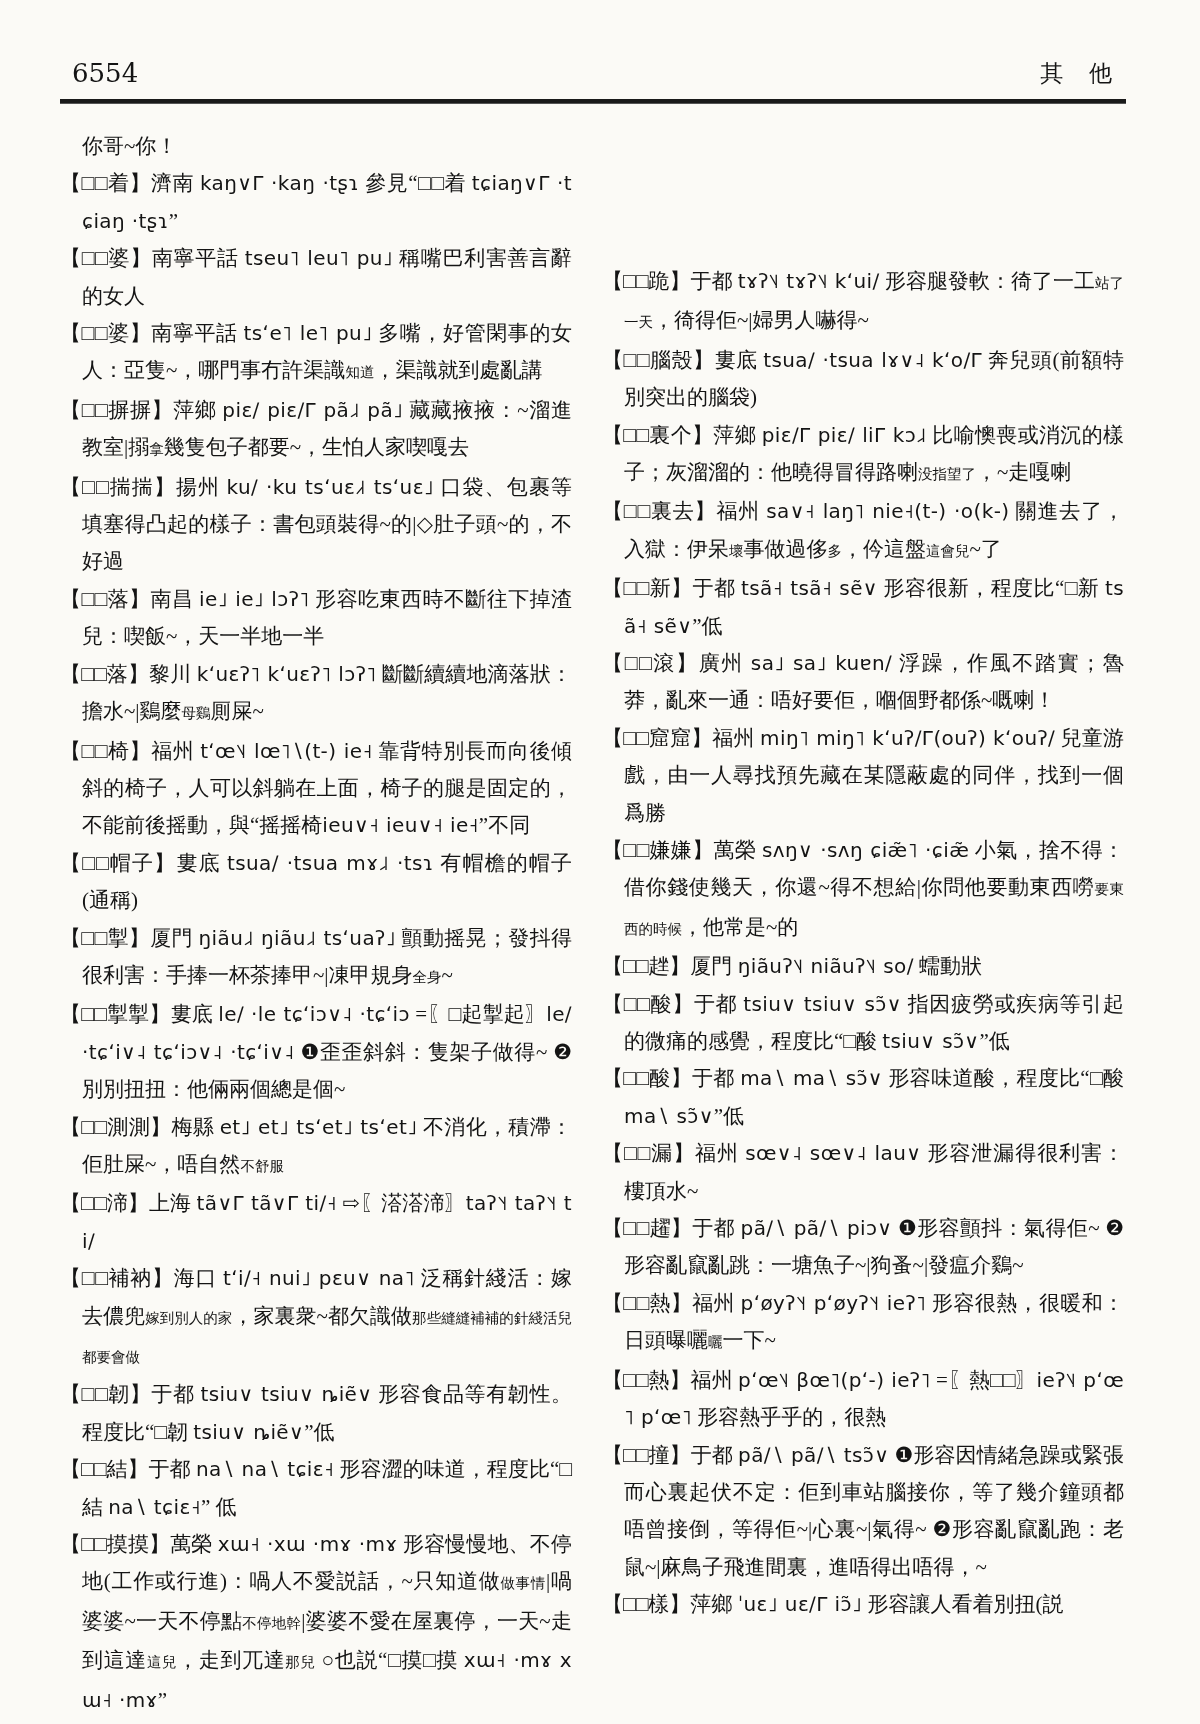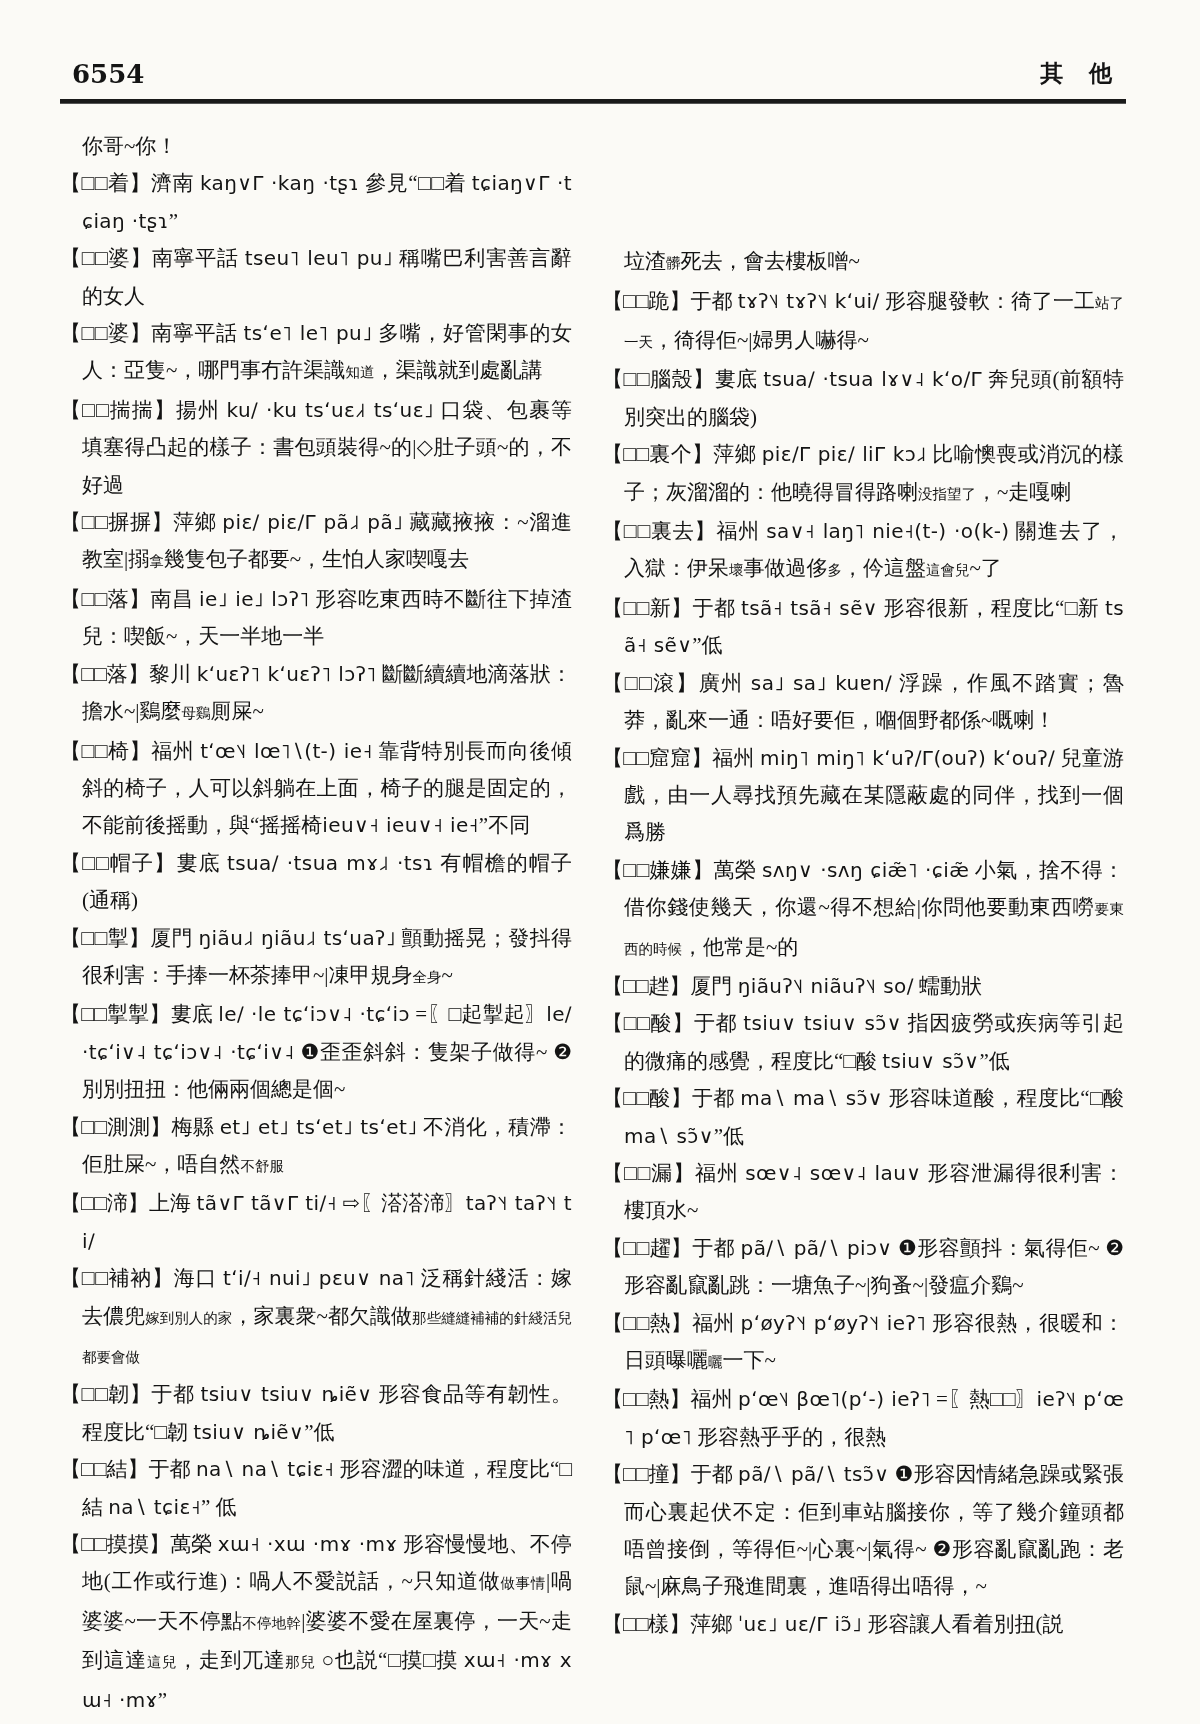--- a/index.html
+++ b/index.html
@@ -5,23 +5,22 @@
   html, body { margin: 0; padding: 0; }
   body {
     width: 1200px; height: 1724px;
     background: #fbfaf6;
     color: #141414;
     overflow: hidden;
     font-family: "Liberation Serif", "DejaVu Serif", serif;
   }
   .page { padding: 58px 74px 0 60px; }
   .header {
-    display: flex; justify-content: space-between; align-items: flex-end;
+    display: flex; justify-content: space-between; align-items: flex-start;
     padding: 0 4px 0 12px;
-    font-weight: bold;
   }
   .page-number { font-size: 26px; font-family: "DejaVu Serif", serif; }
   .section-title { font-size: 23px; letter-spacing: 10px; margin-left: 24px; }
   .rule { height: 4px; background: #1a1a1a; margin-top: 10px; border-bottom: 1px solid #555; }
   .cols { display: flex; margin-top: 24px; align-items: center; }
   .col { width: 512px; }
   .col-right { width: 522px; }
   .divider { width: 2px; background: #2b2b2b; margin: 2px 16px 60px 12px; }
   p.entry {
     margin: 0;
@@ -48,39 +47,38 @@
     <span class="page-number">6554</span>
     <span class="section-title">其 他</span>
   </div>
   <div class="rule"></div>
   <div class="cols">
     <div class="col col-left" id="col-left">
         <p class="entry cont"><span class="run-c">你哥~你！</span></p>
         <p class="entry"><span class="run-c">【□□着】濟南 </span><span class="run-i">kaŋ∨Γ ·kaŋ ·tʂɿ</span><span class="run-c"> 參見“□□着 </span><span class="run-i">tɕiaŋ∨Γ ·tɕiaŋ ·tʂɿ</span><span class="run-c">”</span></p>
         <p class="entry"><span class="run-c">【□□婆】南寧平話 </span><span class="run-i">tseu˥ leu˥ pu˩</span><span class="run-c"> 稱嘴巴利害善言辭的女人</span></p>
         <p class="entry"><span class="run-c">【□□婆】南寧平話 </span><span class="run-i">tsʻe˥ le˥ pu˩</span><span class="run-c"> 多嘴，好管閑事的女人：亞隻~，哪門事冇許渠識</span><span class="run-s">知道</span><span class="run-c">，渠識就到處亂講</span></p>
+        <p class="entry"><span class="run-c">【□□摒摒】萍鄉 </span><span class="run-i">piɛ∕ piɛ∕Γ pã˩˨ pã˩</span><span class="run-c"> 藏藏掖掖：~溜進教室|搦</span><span class="run-s">拿</span><span class="run-c">幾隻包子都要~，生怕人家喫嘎去</span></p>
         <p class="entry"><span class="run-c">【□□揣揣】揚州 </span><span class="run-i">ku∕ ·ku tsʻuɛ˩˧ tsʻuɛ˩</span><span class="run-c"> 口袋、包裹等填塞得凸起的樣子：書包頭裝得~的|◇肚子頭~的，不好過</span></p>
-        <p class="entry"><span class="run-c">【□□摒摒】萍鄉 </span><span class="run-i">piɛ∕ piɛ∕Γ pã˩˨ pã˩</span><span class="run-c"> 藏藏掖掖：~溜進教室|搦</span><span class="run-s">拿</span><span class="run-c">幾隻包子都要~，生怕人家喫嘎去</span></p>
         <p class="entry"><span class="run-c">【□□落】南昌 </span><span class="run-i">ie˩ ie˩ lɔʔ˥</span><span class="run-c"> 形容吃東西時不斷往下掉渣兒：喫飯~，天一半地一半</span></p>
         <p class="entry"><span class="run-c">【□□落】黎川 </span><span class="run-i">kʻuɛʔ˥ kʻuɛʔ˥ lɔʔ˥</span><span class="run-c"> 斷斷續續地滴落狀：擔水~|鷄麼</span><span class="run-s">母鷄</span><span class="run-c">厠屎~</span></p>
         <p class="entry"><span class="run-c">【□□椅】福州 </span><span class="run-i">tʻœ˥˨ lœ˥∖(t-) ie˧</span><span class="run-c"> 靠背特別長而向後傾斜的椅子，人可以斜躺在上面，椅子的腿是固定的，不能前後摇動，與“摇摇椅</span><span class="run-i">ieu∨˧ ieu∨˧ ie˧</span><span class="run-c">”不同</span></p>
         <p class="entry"><span class="run-c">【□□帽子】婁底 </span><span class="run-i">tsua∕ ·tsua mɤ˩˨ ·tsɿ</span><span class="run-c"> 有帽檐的帽子(通稱)</span></p>
         <p class="entry"><span class="run-c">【□□掣】厦門 </span><span class="run-i">ŋiãu˩˨ ŋiãu˩˨ tsʻuaʔ˩</span><span class="run-c"> 顫動摇晃；發抖得很利害：手捧一杯茶捧甲~|凍甲規身</span><span class="run-s">全身</span><span class="run-c">~</span></p>
         <p class="entry"><span class="run-c">【□□掣掣】婁底 </span><span class="run-i">le∕ ·le tɕʻiɔ∨˨ ·tɕʻiɔ</span><span class="run-c"> =〖□起掣起〗</span><span class="run-i">le∕ ·tɕʻi∨˨ tɕʻiɔ∨˨ ·tɕʻi∨˨</span><span class="run-c"> ❶歪歪斜斜：隻架子做得~ ❷別別扭扭：他倆兩個總是個~</span></p>
         <p class="entry"><span class="run-c">【□□測測】梅縣 </span><span class="run-i">et˩ et˩ tsʻet˩ tsʻet˩</span><span class="run-c"> 不消化，積滯：佢肚屎~，唔自然</span><span class="run-s">不舒服</span></p>
         <p class="entry"><span class="run-c">【□□渧】上海 </span><span class="run-i">tã∨Γ tã∨Γ ti∕˧</span><span class="run-c"> ⇨〖溚溚渧〗</span><span class="run-i">taʔ˥˧ taʔ˥˧ ti∕</span></p>
         <p class="entry"><span class="run-c">【□□補衲】海口 </span><span class="run-i">tʻi∕˧ nui˩ pɛu∨ na˥</span><span class="run-c"> 泛稱針綫活：嫁去儂兜</span><span class="run-s">嫁到別人的家</span><span class="run-c">，家裏衆~都欠識做</span><span class="run-s">那些縫縫補補的針綫活兒都要會做</span></p>
         <p class="entry"><span class="run-c">【□□韌】于都 </span><span class="run-i">tsiu∨ tsiu∨ ȵiẽ∨</span><span class="run-c"> 形容食品等有韌性。程度比“□韌 </span><span class="run-i">tsiu∨ ȵiẽ∨</span><span class="run-c">”低</span></p>
         <p class="entry"><span class="run-c">【□□結】于都 </span><span class="run-i">na∖ na∖ tɕiɛ˧</span><span class="run-c"> 形容澀的味道，程度比“□結 </span><span class="run-i">na∖ tɕiɛ˧</span><span class="run-c">” 低</span></p>
         <p class="entry"><span class="run-c">【□□摸摸】萬榮 </span><span class="run-i">xɯ˧ ·xɯ ·mɤ ·mɤ</span><span class="run-c"> 形容慢慢地、不停地(工作或行進)：喎人不愛説話，~只知道做</span><span class="run-s">做事情</span><span class="run-c">|喎婆婆~一天不停點</span><span class="run-s">不停地幹</span><span class="run-c">|婆婆不愛在屋裏停，一天~走到這達</span><span class="run-s">這兒</span><span class="run-c">，走到兀達</span><span class="run-s">那兒</span><span class="run-c"> ○也説“□摸□摸 </span><span class="run-i">xɯ˧ ·mɤ xɯ˧ ·mɤ</span><span class="run-c">”</span></p>
         <p class="entry"><span class="run-c">【□□跳】福州 </span><span class="run-i">piaʔ˥˧ piaʔ˥ tʻieu∨</span><span class="run-c"> 跳來跳去：一骹</span><span class="run-s">脚</span></p>
       </div>
     <div class="divider"></div>
     <div class="col col-right" id="col-right">
-        <p class="entry cont"><span class="run-c">垃渣</span><span class="run-s">髒</span><span class="run-c">死去，會去樓板噌~</span></p>
         <p class="entry"><span class="run-c">【□□跪】于都 </span><span class="run-i">tɤʔ˥˨ tɤʔ˥˨ kʻui∕</span><span class="run-c"> 形容腿發軟：徛了一工</span><span class="run-s">站了一天</span><span class="run-c">，徛得佢~|婦男人嚇得~</span></p>
         <p class="entry"><span class="run-c">【□□腦殼】婁底 </span><span class="run-i">tsua∕ ·tsua lɤ∨˨ kʻo∕Γ</span><span class="run-c"> 奔兒頭(前額特別突出的腦袋)</span></p>
         <p class="entry"><span class="run-c">【□□裏个】萍鄉 </span><span class="run-i">piɛ∕Γ piɛ∕ liΓ kɔ˩˨</span><span class="run-c"> 比喻懊喪或消沉的樣子；灰溜溜的：他曉得冒得路喇</span><span class="run-s">没指望了</span><span class="run-c">，~走嘎喇</span></p>
         <p class="entry"><span class="run-c">【□□裏去】福州 </span><span class="run-i">sa∨˧ laŋ˥ nie˧(t-) ·o(k-)</span><span class="run-c"> 關進去了，入獄：伊呆</span><span class="run-s">壞</span><span class="run-c">事做過侈</span><span class="run-s">多</span><span class="run-c">，仱這盤</span><span class="run-s">這會兒</span><span class="run-c">~了</span></p>
         <p class="entry"><span class="run-c">【□□新】于都 </span><span class="run-i">tsã˧ tsã˧ sẽ∨</span><span class="run-c"> 形容很新，程度比“□新 </span><span class="run-i">tsã˧ sẽ∨</span><span class="run-c">”低</span></p>
         <p class="entry"><span class="run-c">【□□滾】廣州 </span><span class="run-i">sa˩ sa˩ kuɐn∕</span><span class="run-c"> 浮躁，作風不踏實；魯莽，亂來一通：唔好要佢，嗰個野都係~嘅喇！</span></p>
         <p class="entry"><span class="run-c">【□□窟窟】福州 </span><span class="run-i">miŋ˥ miŋ˥ kʻuʔ∕Γ(ouʔ) kʻouʔ∕</span><span class="run-c"> 兒童游戲，由一人尋找預先藏在某隱蔽處的同伴，找到一個爲勝</span></p>
         <p class="entry"><span class="run-c">【□□嫌嫌】萬榮 </span><span class="run-i">sʌŋ∨ ·sʌŋ ɕiæ̃˥ ·ɕiæ̃</span><span class="run-c"> 小氣，捨不得：借你錢使幾天，你還~得不想給|你問他要動東西嘮</span><span class="run-s">要東西的時候</span><span class="run-c">，他常是~的</span></p>
         <p class="entry"><span class="run-c">【□□趖】厦門 </span><span class="run-i">ŋiãuʔ˥˨ niãuʔ˥˨ so∕</span><span class="run-c"> 蠕動狀</span></p>
         <p class="entry"><span class="run-c">【□□酸】于都 </span><span class="run-i">tsiu∨ tsiu∨ sɔ̃∨</span><span class="run-c"> 指因疲勞或疾病等引起的微痛的感覺，程度比“□酸 </span><span class="run-i">tsiu∨ sɔ̃∨</span><span class="run-c">”低</span></p>

